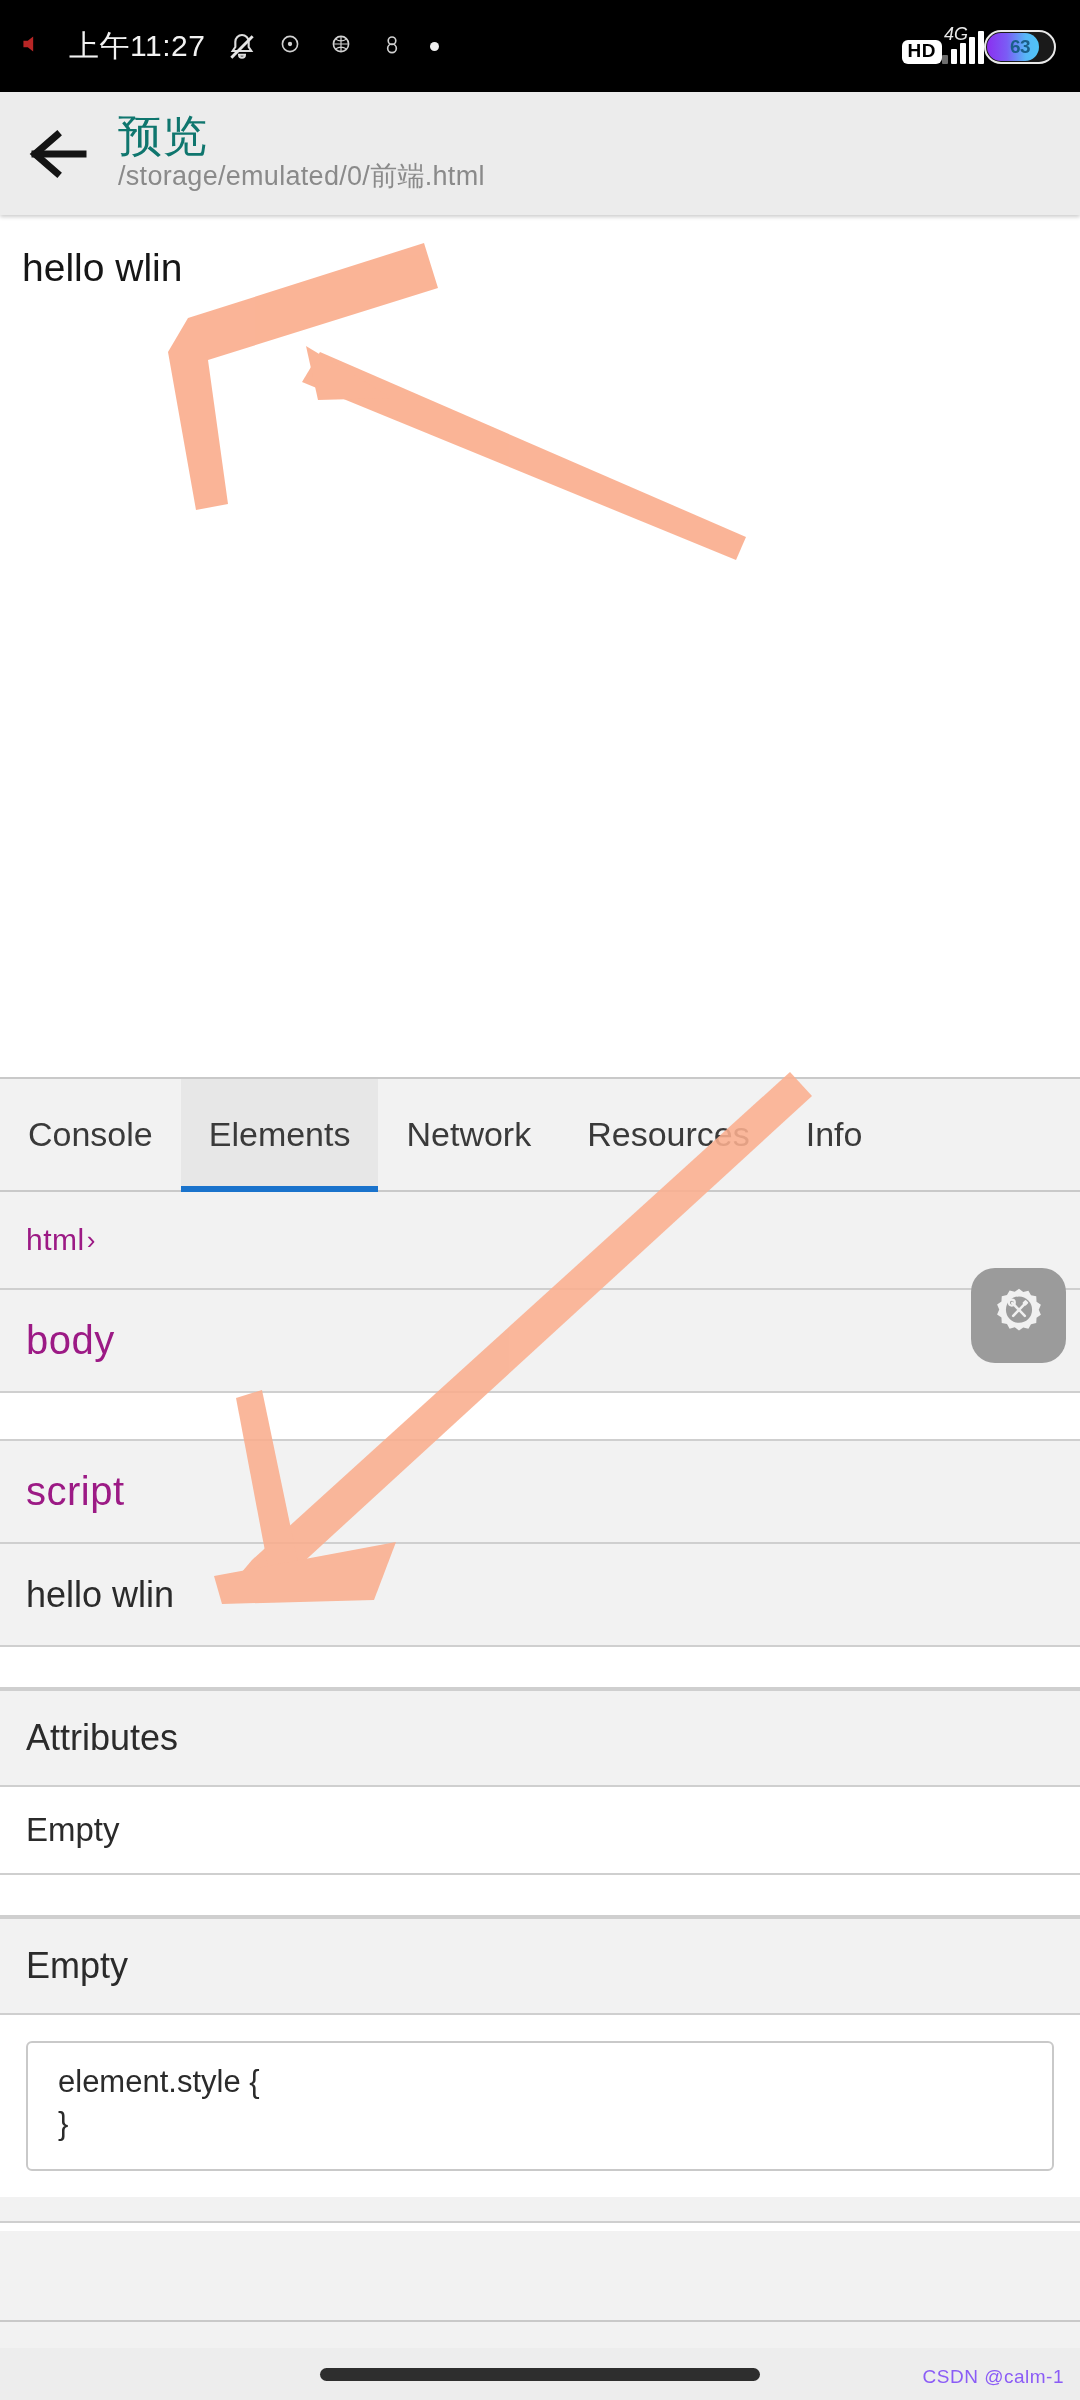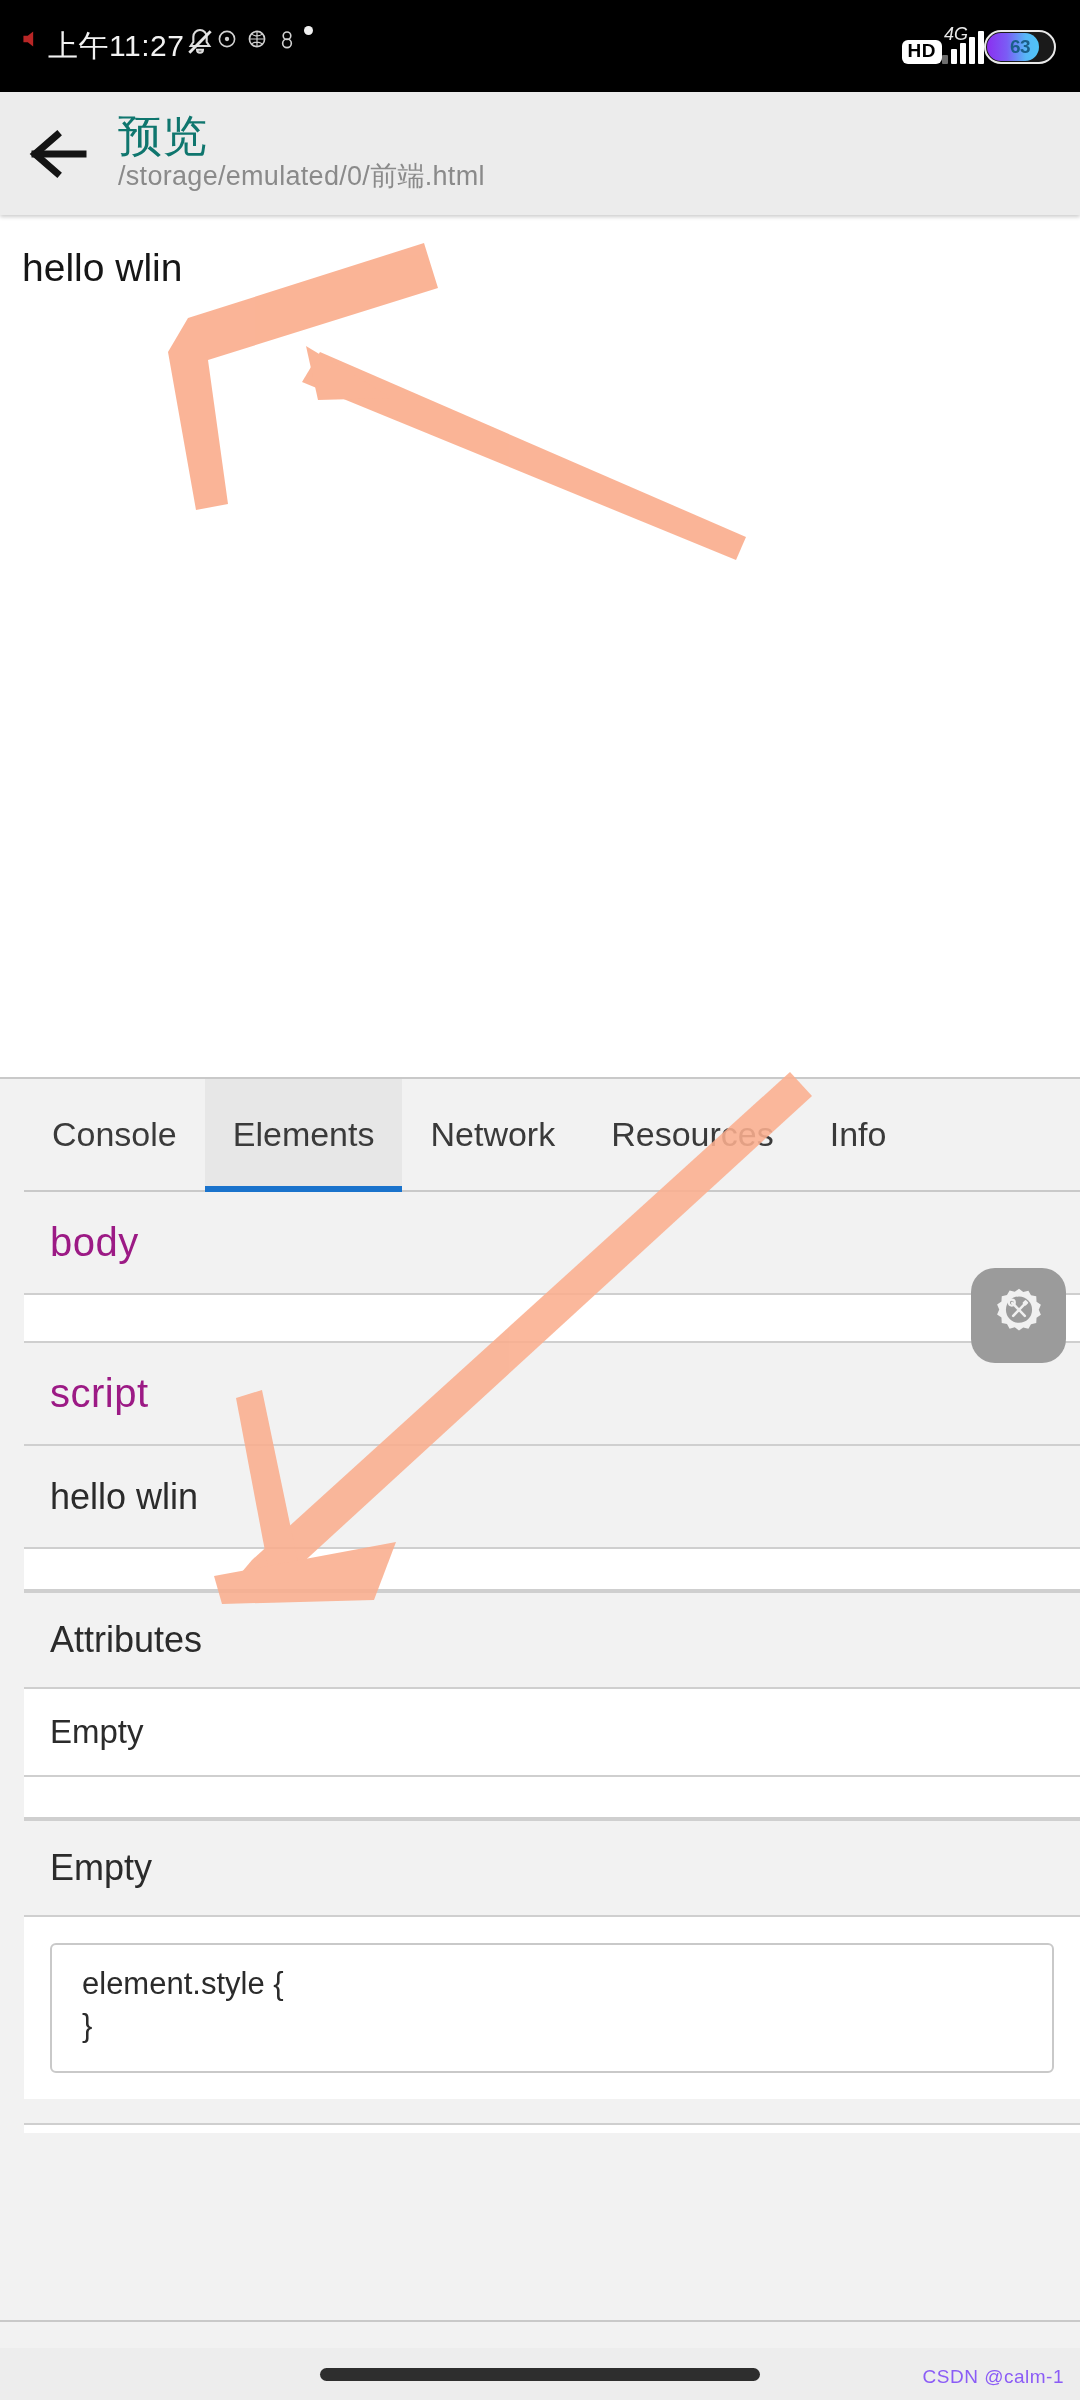--- a/index.html
+++ b/index.html
@@ -11,21 +11,21 @@
     position:relative;
   }
 
   
   .statusbar{
     position:absolute; top:0; left:0; width:1080px; height:92px;
     background:#000000; color:#ffffff;
     display:flex; align-items:center; justify-content:space-between;
     padding:0 24px 0 18px;
   }
-  .sb-left{ display:flex; gap:0; }
+  .sb-left{ display:flex; align-items:center; gap:21px; }
   .sb-clock{ font-size:30px; letter-spacing:.5px; color:#f2f2f2; font-weight:400; white-space:nowrap;}
   .sb-ico{ width:30px; height:30px; display:inline-block; position:relative; opacity:.9;}
   .sb-dot{ width:9px; height:9px; border-radius:50%; background:#f0f0f0; display:inline-block;}
   .sb-right{ display:flex; align-items:flex-end; }
   .hd-badge{
     background:#ffffff; color:#000000; font-size:19px; font-weight:700;
     border-radius:6px; padding:1px 6px 2px 6px; line-height:1.1; letter-spacing:.5px;
   }
   .sig-wrap{ position:relative; display:flex; align-items:flex-end; gap:3px; height:36px;}
   .g4{ position:absolute; top:-4px; left:2px; font-size:18px; color:#e8e8e8; font-style:italic;}
@@ -66,21 +66,21 @@
     position:absolute; top:215px; left:0; width:1080px; height:862px;
     background:#ffffff; overflow:hidden;
   }
   .preview-text{
     font-size:39px; color:#161616; padding:32px 0 0 22px; line-height:1.1;
   }
 
   
   .devtools{
     position:absolute; top:1077px; left:0; width:1080px; height:1243px;
-    background:#f2f2f2; border-top:2px solid #c9c9c9;padding-left:24px;
+    background:#f2f2f2; border-top:2px solid #c9c9c9;
   }
   .tabs{
     height:113px; display:flex; align-items:stretch;
     border-bottom:2px solid #c9c9c9; background:#f2f2f2;
   }
   .tab{
     display:flex; align-items:center; padding:0 28px;
     font-size:34px; color:#3a3a3a; position:relative; white-space:nowrap;
   }
   .tab.active{ background:#e7e7e7; }
@@ -226,20 +226,24 @@
 <div class="devtools">
 
   <div class="tabs">
     <div class="tab">Console</div>
     <div class="tab active">Elements</div>
     <div class="tab">Network</div>
     <div class="tab">Resources</div>
     <div class="tab">Info</div>
   </div>
 
+  <div class="dom-row first">
+    <span class="tag small">html</span>
+    <span class="chev">›</span>
+  </div>
 
   <div class="dom-row">
     <span class="tag">body</span>
   </div>
 
   <div class="dom-row selected">
     <span class="tag"></span>
   </div>
 
   <div class="dom-row">

